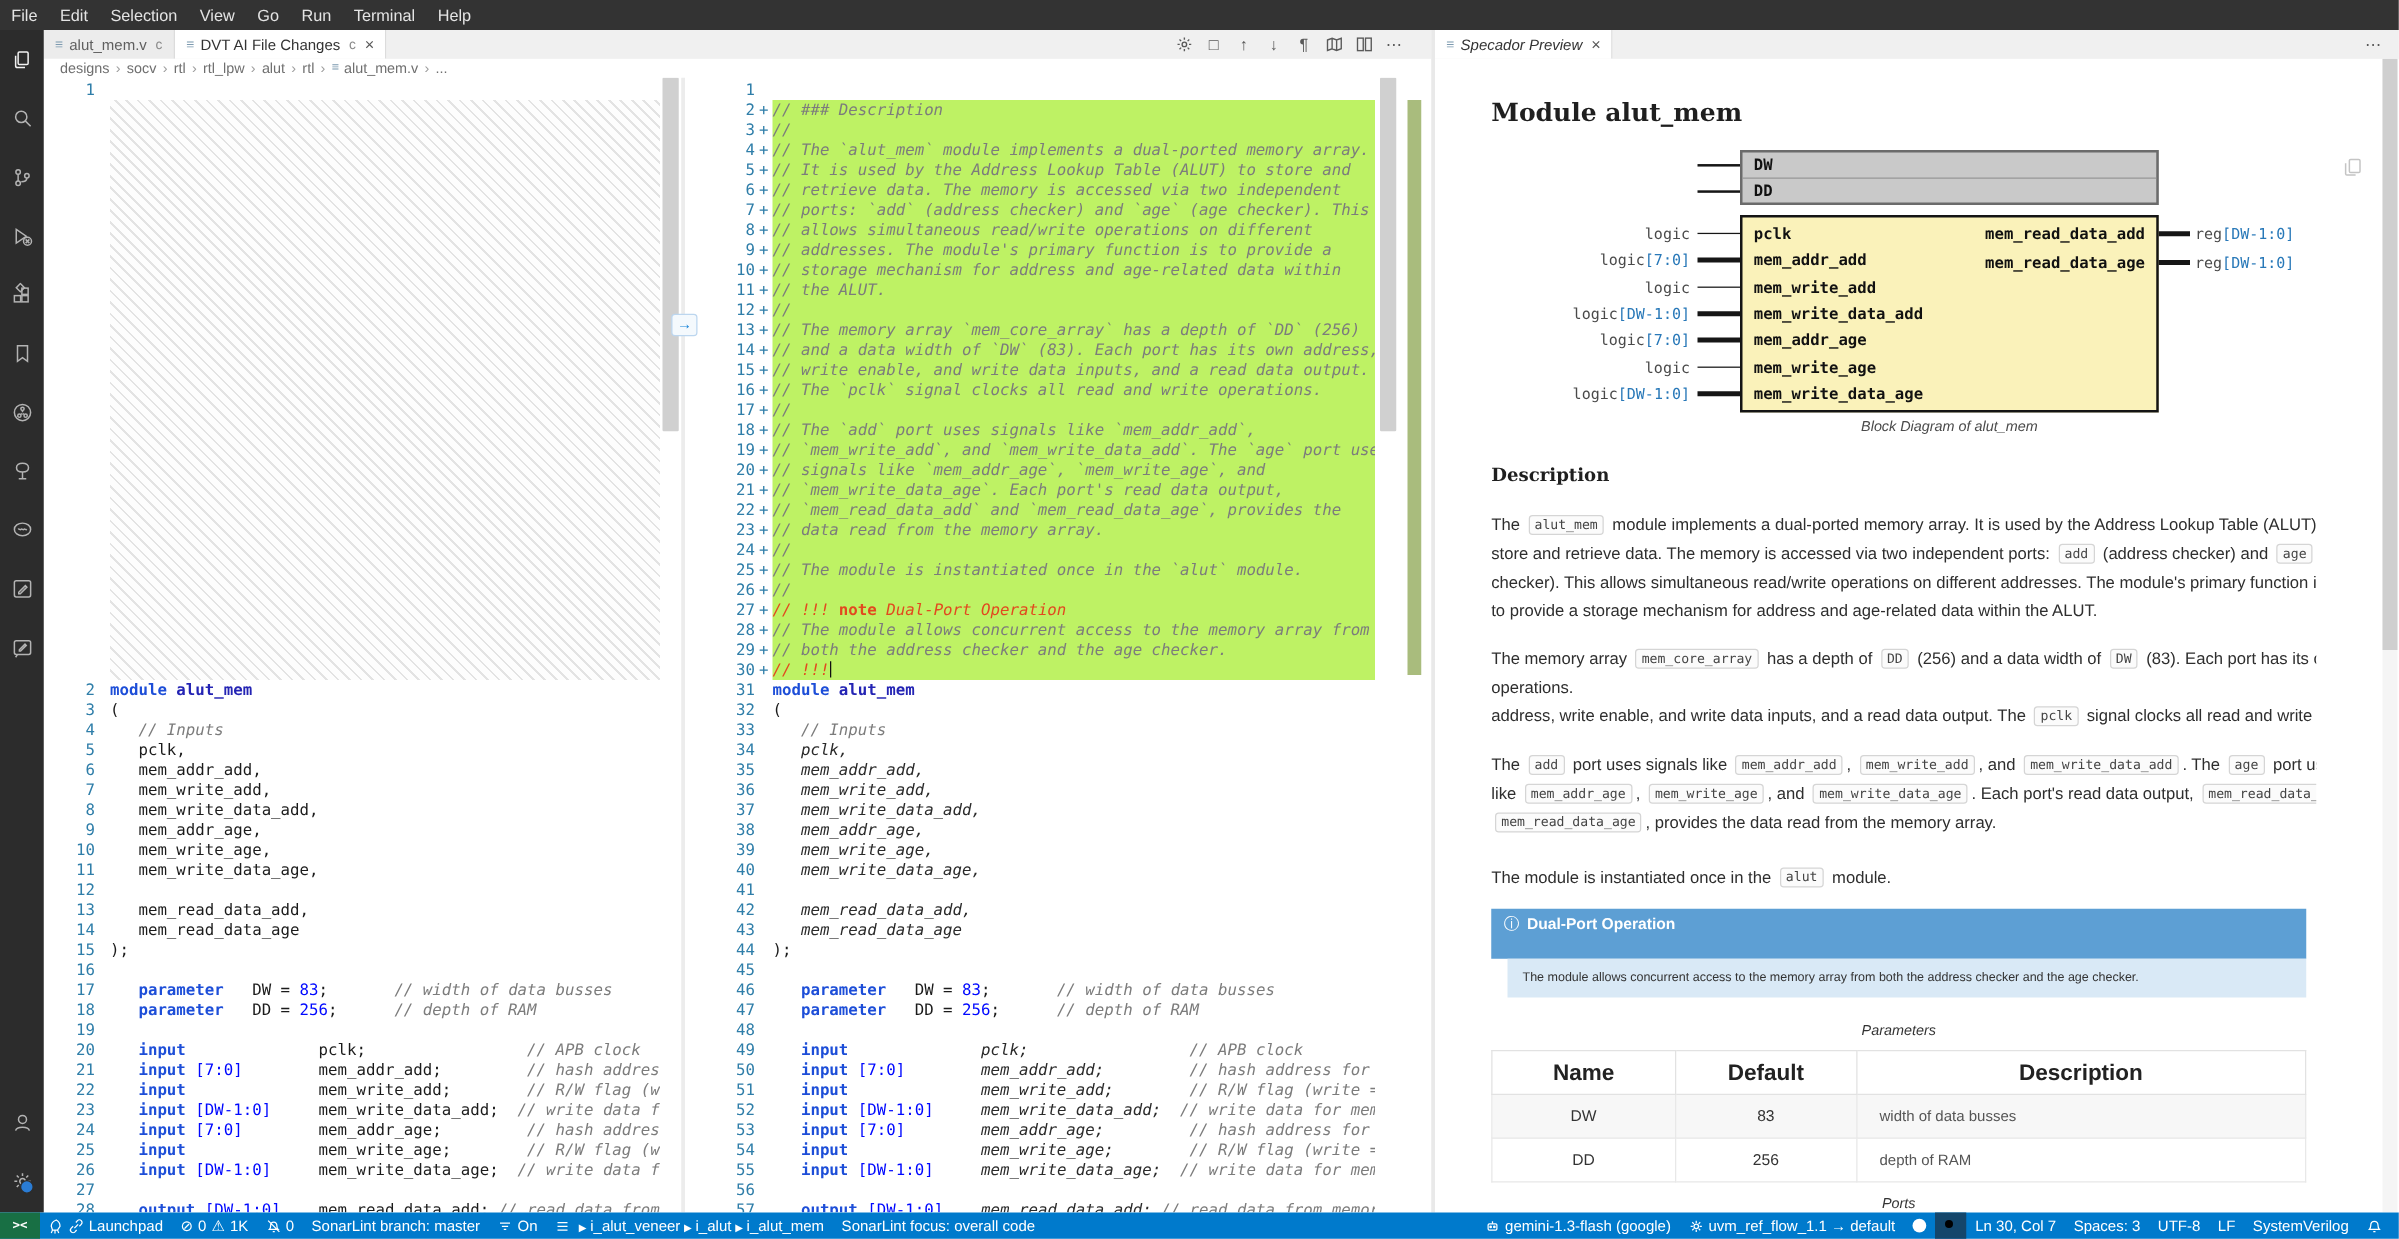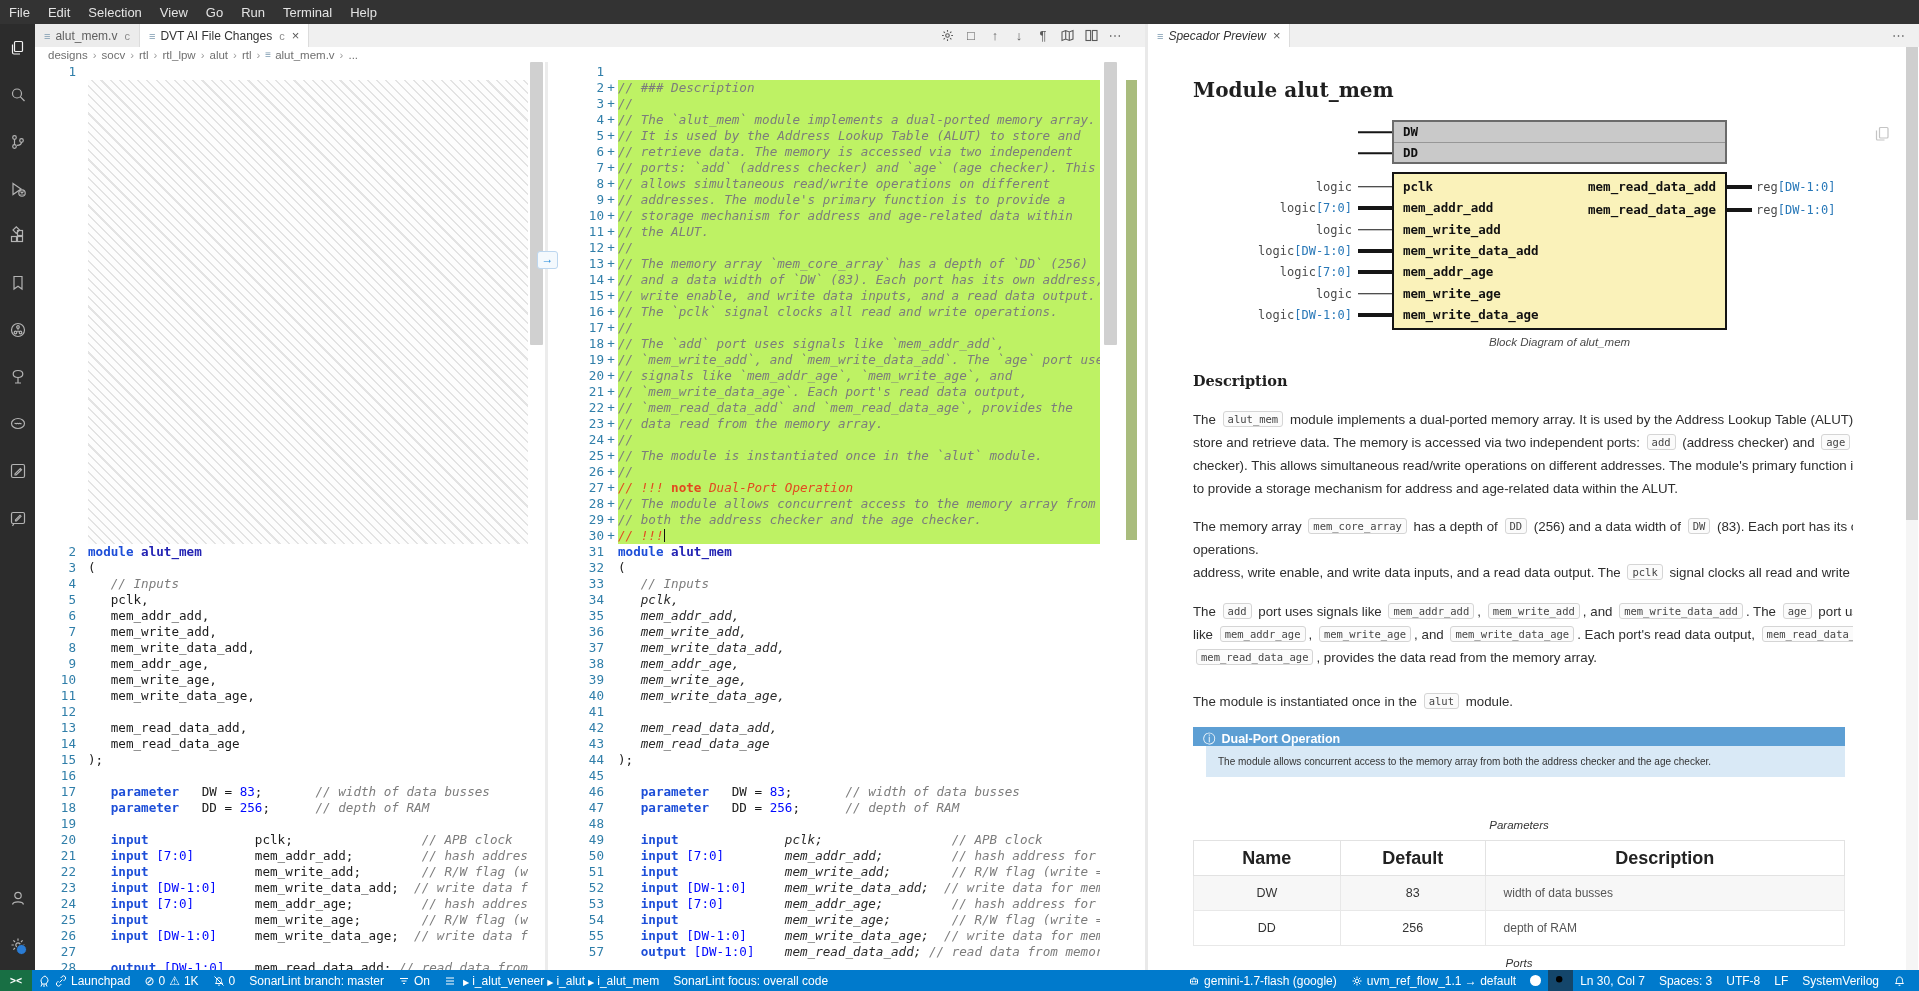--- a/index.html
+++ b/index.html
@@ -86,21 +86,21 @@
   .typ b{color:#2878b8;font-weight:normal;}
   .orow{position:absolute;right:0;width:100%;height:20px;line-height:20px;text-align:right;padding-right:9px;box-sizing:border-box;
      font-size:12.5px;font-weight:bold;color:#111;}
   .otyp{position:absolute;left:calc(100% + 31px);top:0;white-space:nowrap;font-weight:normal;font-size:12px;color:#4a4a4a;}
   .otyp b{color:#2878b8;font-weight:normal;}
   #dgm-caption{position:absolute;left:244px;top:289px;width:335px;text-align:center;font-size:11.5px;font-style:italic;color:#4a4a4a;}
   #copy-btn{position:absolute;left:725px;top:78px;width:18px;height:18px;color:#c4c4c4;}
   #copy-btn svg{stroke:currentColor;fill:none;stroke-width:1.2;}
   
   #note{position:absolute;left:45px;top:680px;width:652px;}
-  #note-h{height:19px;line-height:24px;background:#5d9fd4;color:#fff;font-size:12.5px;font-weight:bold;padding-left:10px;}
+  #note-h{height:40px;line-height:24px;background:#5d9fd4;color:#fff;font-size:12.5px;font-weight:bold;padding-left:10px;}
   #note-h .nicon{margin-right:6px;font-weight:normal;}
   #note-b{background:#d9e9f6;color:#333;font-size:10px;padding:10px 12px;margin-left:13px;}
   
   #pv-params-cap{position:absolute;left:45px;top:772px;width:652px;text-align:center;font-size:11.5px;font-style:italic;color:#333;}
   #pv-table{position:absolute;left:45px;top:793px;width:652px;border-collapse:collapse;font-size:12.5px;color:#333;}
   #pv-table th{border:1px solid #e2e2e2;height:32px;font-size:18px;color:#222;font-weight:bold;text-align:center;background:#fff;}
   #pv-table td{border:1px solid #e8e8e8;height:32px;text-align:center;}
   #pv-table td.desc{text-align:left;padding-left:18px;font-size:12px;color:#555;}
   #pv-table tr.odd td{background:#f7f7f7;}
   #pv-ports-cap{position:absolute;left:45px;top:910px;width:652px;text-align:center;font-size:11.5px;font-style:italic;color:#333;}
@@ -667,20 +667,25 @@
           </div>
           <div class="crow">
             <span class="ln">54</span>
             <span class="plus"></span>
             <span class="code"><span class="tk-p">   </span><span class="tk-k">input</span><span class="tk-p">              </span><span class="tk-i">mem_write_age;</span><span class="tk-p">        </span><span class="tk-c">// R/W flag (write = high)</span></span>
           </div>
           <div class="crow">
             <span class="ln">55</span>
             <span class="plus"></span>
             <span class="code"><span class="tk-p">   </span><span class="tk-k">input</span><span class="tk-p"> </span><span class="tk-n">[DW-1:0]</span><span class="tk-p">     </span><span class="tk-i">mem_write_data_age;</span><span class="tk-p">  </span><span class="tk-c">// write data for memory</span></span>
+          </div>
+          <div class="crow">
+            <span class="ln">56</span>
+            <span class="plus"></span>
+            <span class="code"></span>
           </div>
           <div class="crow">
             <span class="ln">57</span>
             <span class="plus"></span>
             <span class="code"><span class="tk-p">   </span><span class="tk-k">output</span><span class="tk-p"> </span><span class="tk-n">[DW-1:0]</span><span class="tk-p">    </span><span class="tk-i">mem_read_data_add;</span><span class="tk-p"> </span><span class="tk-c">// read data from memory</span></span>
           </div>
         </div>
       <div class="vscroll" id="rscroll"></div>
       <div id="ruler-green"></div>
     </div>
@@ -825,21 +830,21 @@
     </div>
 
   <div id="sb-right">
     <div class="sb">
       <svg width="12" height="12">
           <rect x="2.5" y="4" width="7" height="5" rx="1"></rect>
           <path d="M6 4V2"></path>
           <circle cx="4.5" cy="6.5" r=".6" fill="#fff"></circle>
           <circle cx="7.5" cy="6.5" r=".6" fill="#fff"></circle>
         </svg>
-      <span>gemini-1.7-flash (google)</span>
+      <span>gemini-1.3-flash (google)</span>
     </div>
     <div class="sb">
       <svg width="12" height="12">
           <circle cx="6" cy="6" r="1.8"></circle>
           <path d="M6 1.5v1.8 M6 8.7v1.8 M1.5 6h1.8 M8.7 6h1.8 M2.8 2.8l1.3 1.3 M7.9 7.9l1.3 1.3 M9.2 2.8L7.9 4.1 M4.1 7.9L2.8 9.2"></path>
         </svg>
       <span>uvm_ref_flow_1.1 → default</span>
     </div>
     <div class="sb">
         <span class="wcircle"></span>

